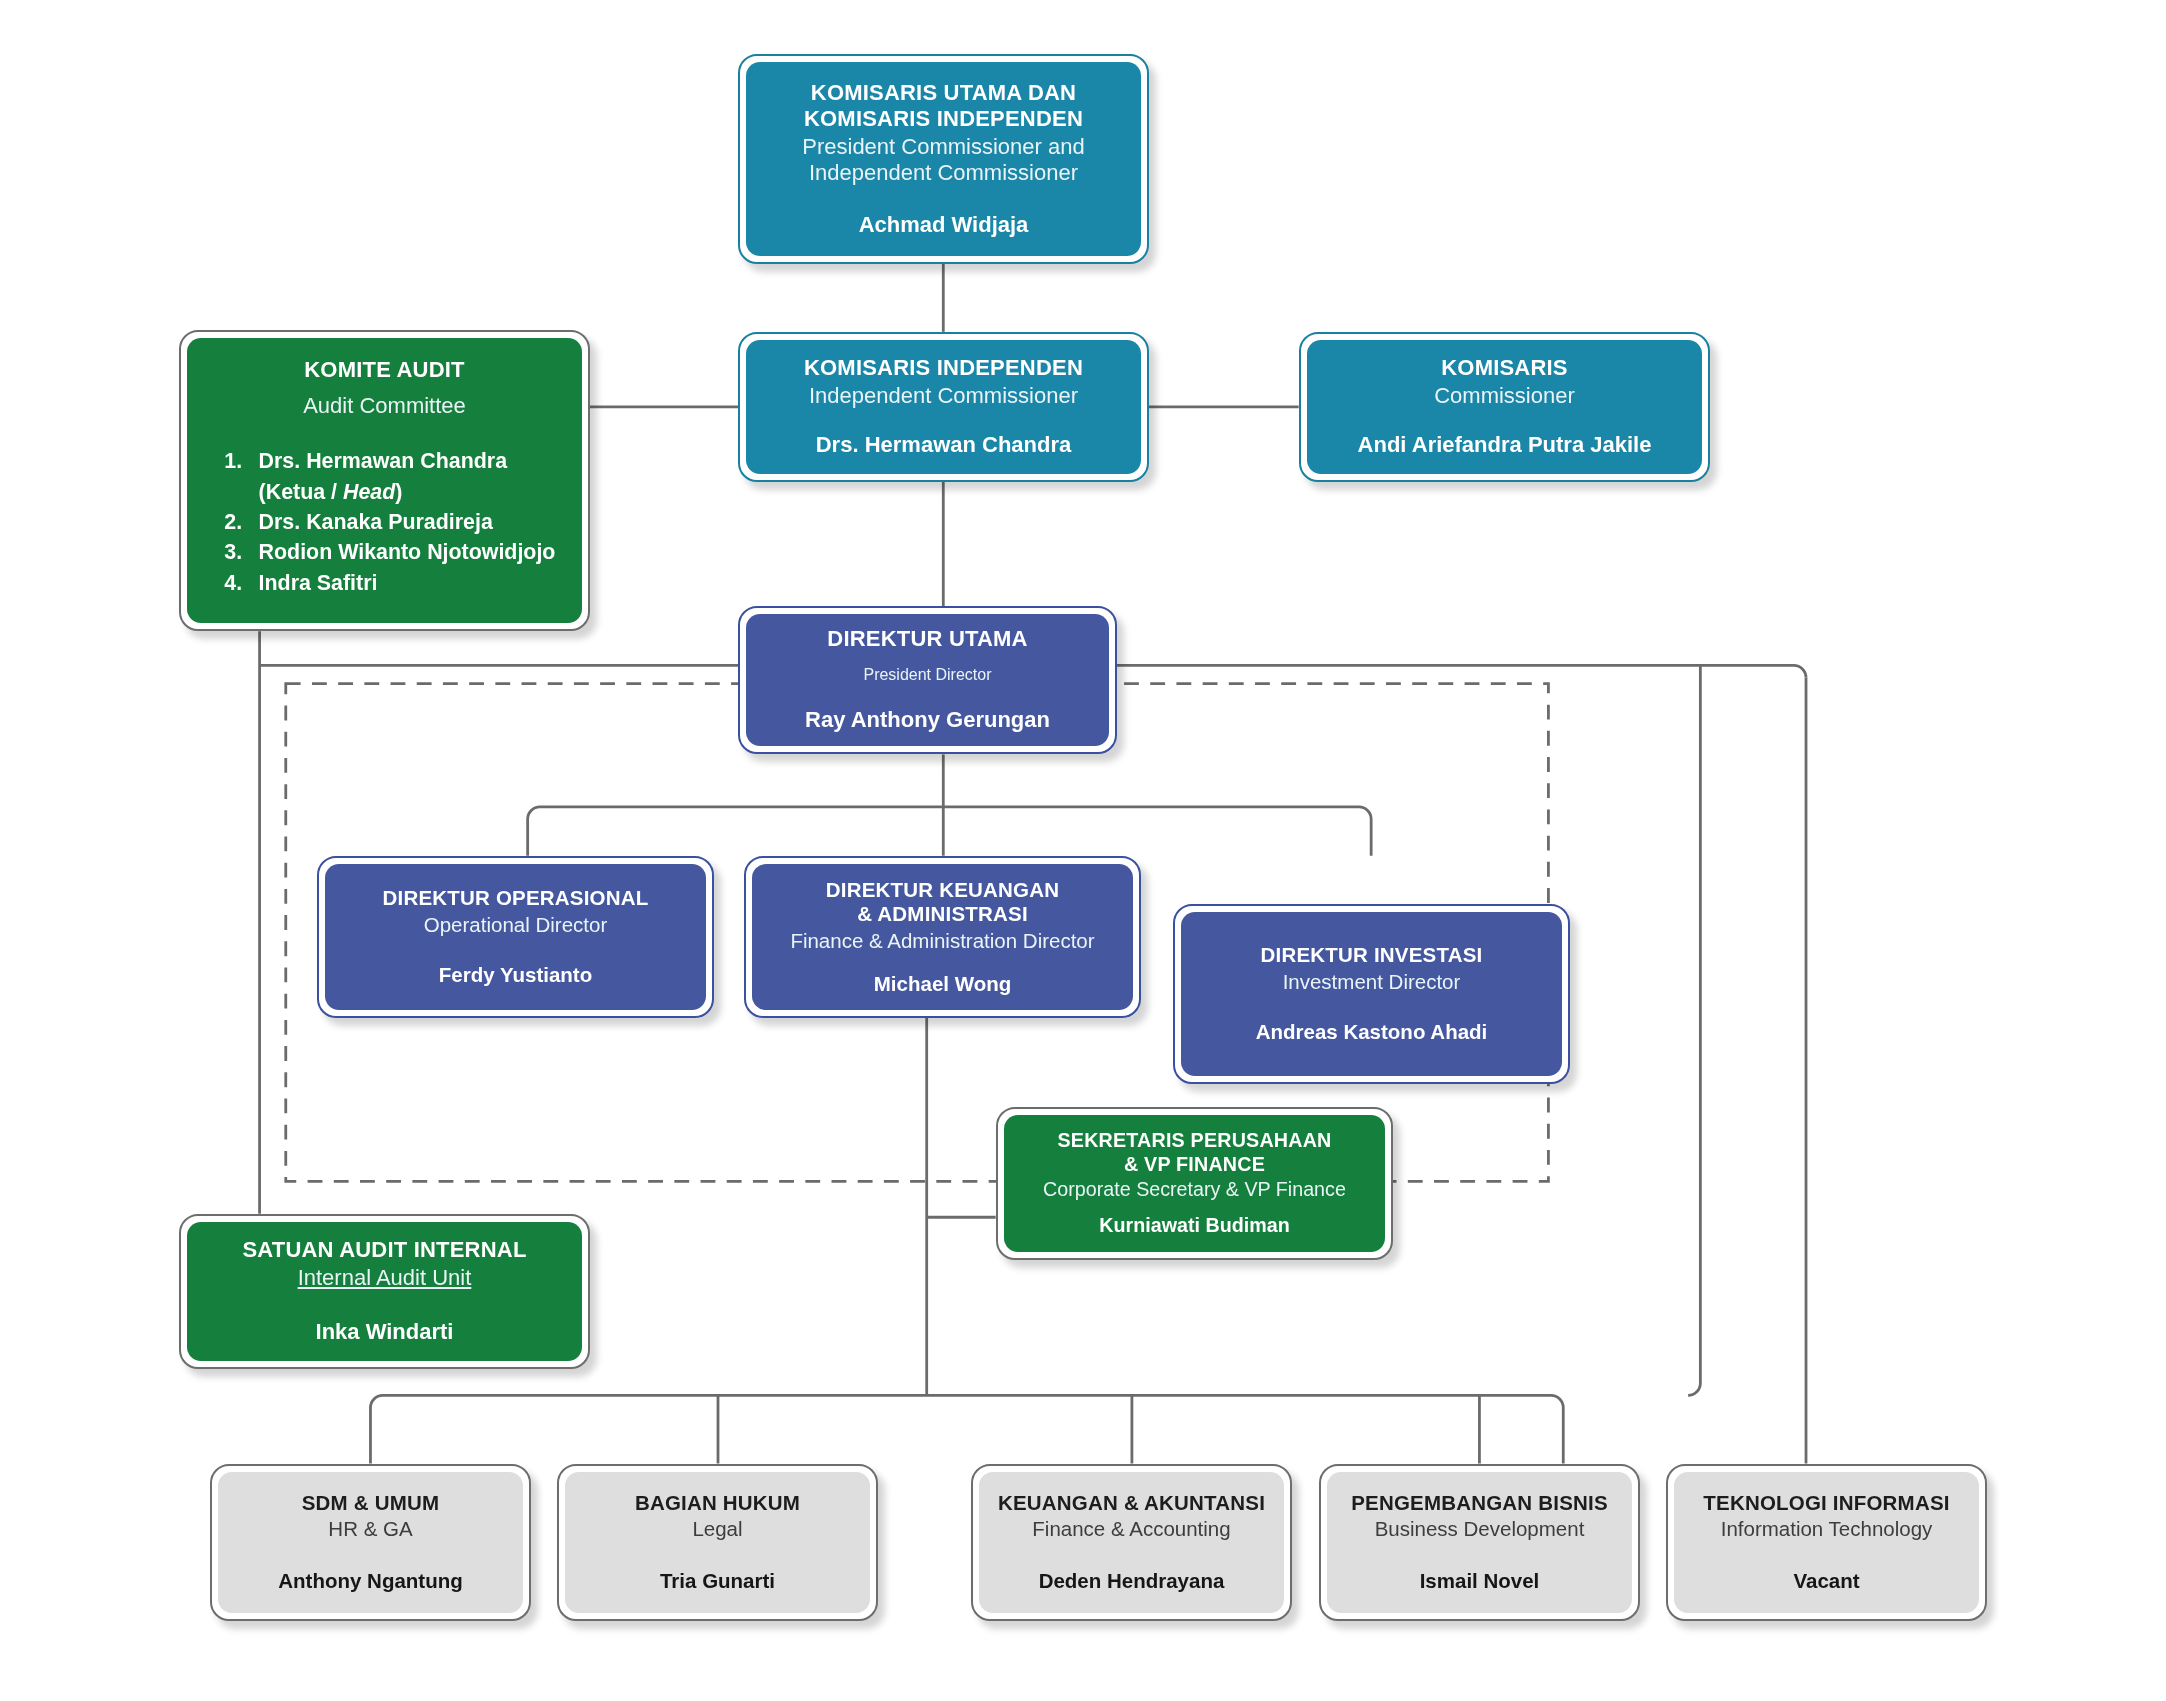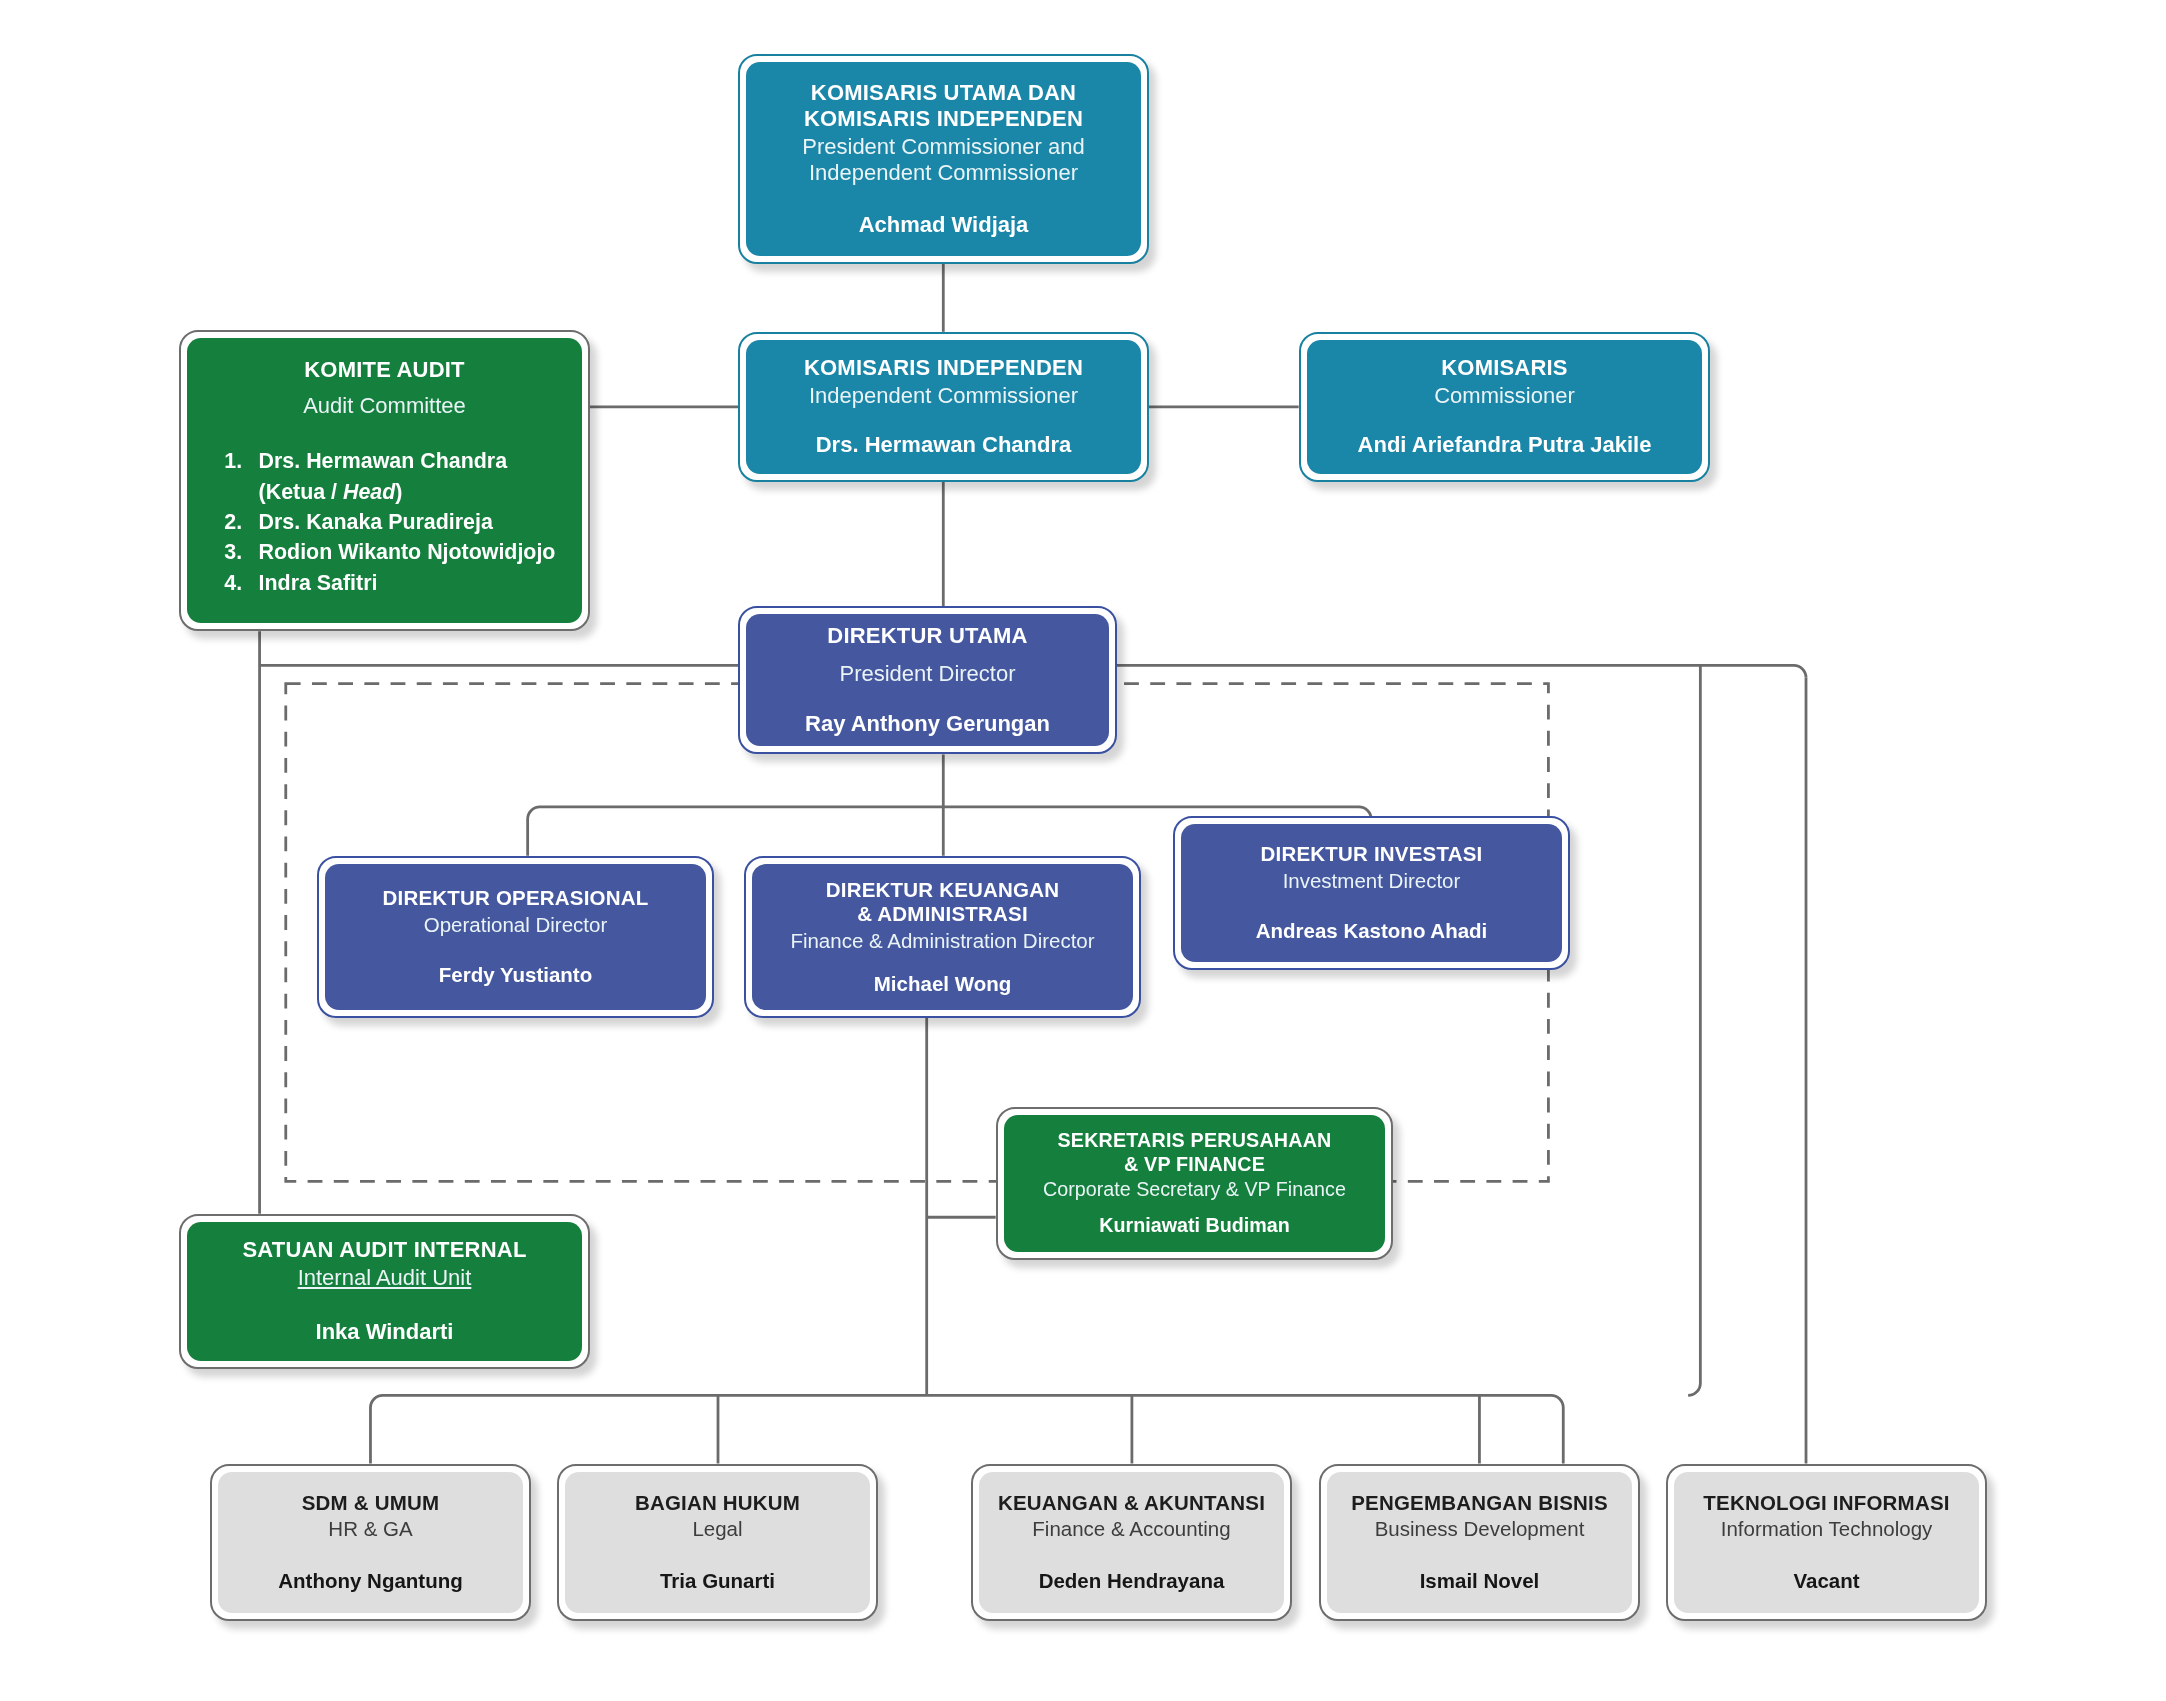--- a/index.html
+++ b/index.html
@@ -79,26 +79,26 @@
     margin: 26px 0 0 0; padding-left: 47px;
     text-align: left; align-self: stretch;
     font-size: 21.4px; font-weight: bold; color:#ffffff;
     line-height: 1.42;
   }
   #n-audit-cmte ol li { padding-left: 10.5px; }
   #n-audit-cmte em { font-style: italic; }
 
   #n-pres-dir { left: 738px; top: 606px; width: 379px; height: 148px; }
   #n-pres-dir .ttl { font-size: 22px; }
-  #n-pres-dir .sub { font-size: 22px; margin-top: 12px; }
+  #n-pres-dir .sub { font-size: 16px; margin-top: 12px; }
   #n-pres-dir .nm  { font-size: 22px; margin-top: 23px; }
 
   #n-ops-dir  { left: 317px;  top: 856px; width: 397px; height: 162px; }
   #n-fin-dir  { left: 744px;  top: 856px; width: 397px; height: 162px; }
-  #n-inv-dir  { left: 1173px; top: 816px; width: 397px; height: 154px; }
+  #n-inv-dir  { left: 1173px; top: 904px; width: 397px; height: 180px; }
   #n-ops-dir .ttl, #n-fin-dir .ttl, #n-inv-dir .ttl { font-size: 20.5px; }
   #n-ops-dir .sub, #n-fin-dir .sub, #n-inv-dir .sub { font-size: 20.5px; margin-top: 0.9px; }
   #n-ops-dir .nm,  #n-fin-dir .nm,  #n-inv-dir .nm  { font-size: 20.5px; margin-top: 26px; }
   #n-fin-dir .nm { margin-top: 19px; }
 
   #n-corp-sec { left: 996px; top: 1107px; width: 397px; height: 153px; }
   #n-corp-sec .ttl { font-size: 19.7px; }
   #n-corp-sec .sub { font-size: 19.7px; margin-top: 0.9px; }
   #n-corp-sec .nm  { font-size: 19.7px; margin-top: 13px; }
 

